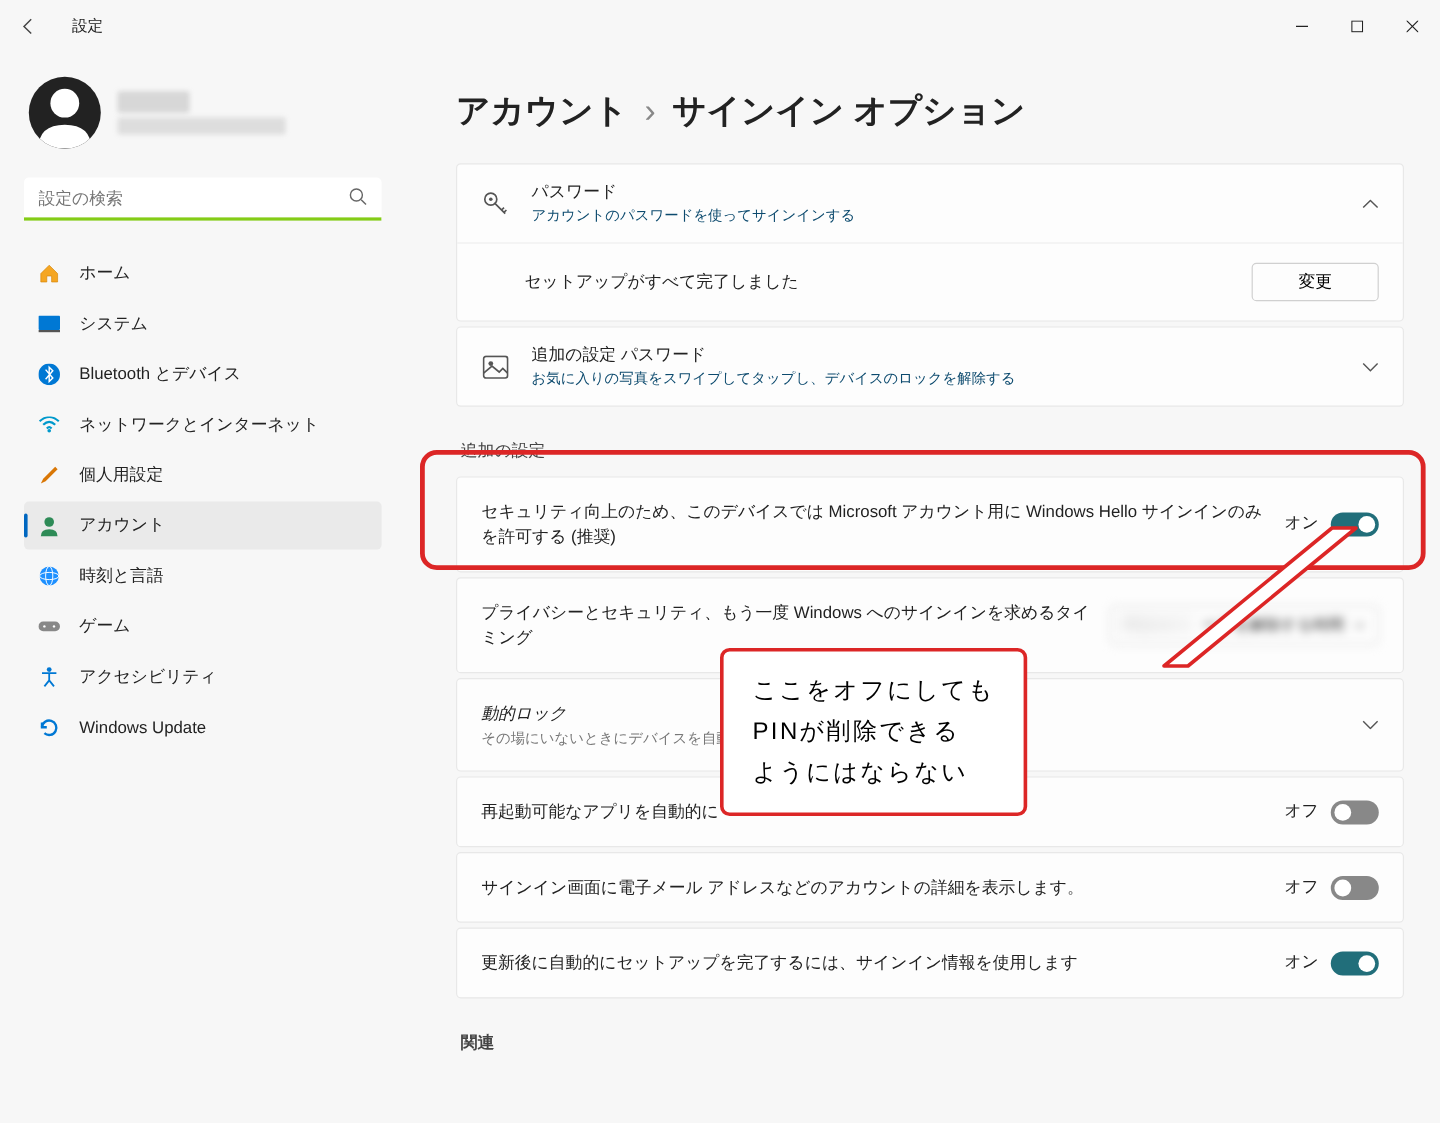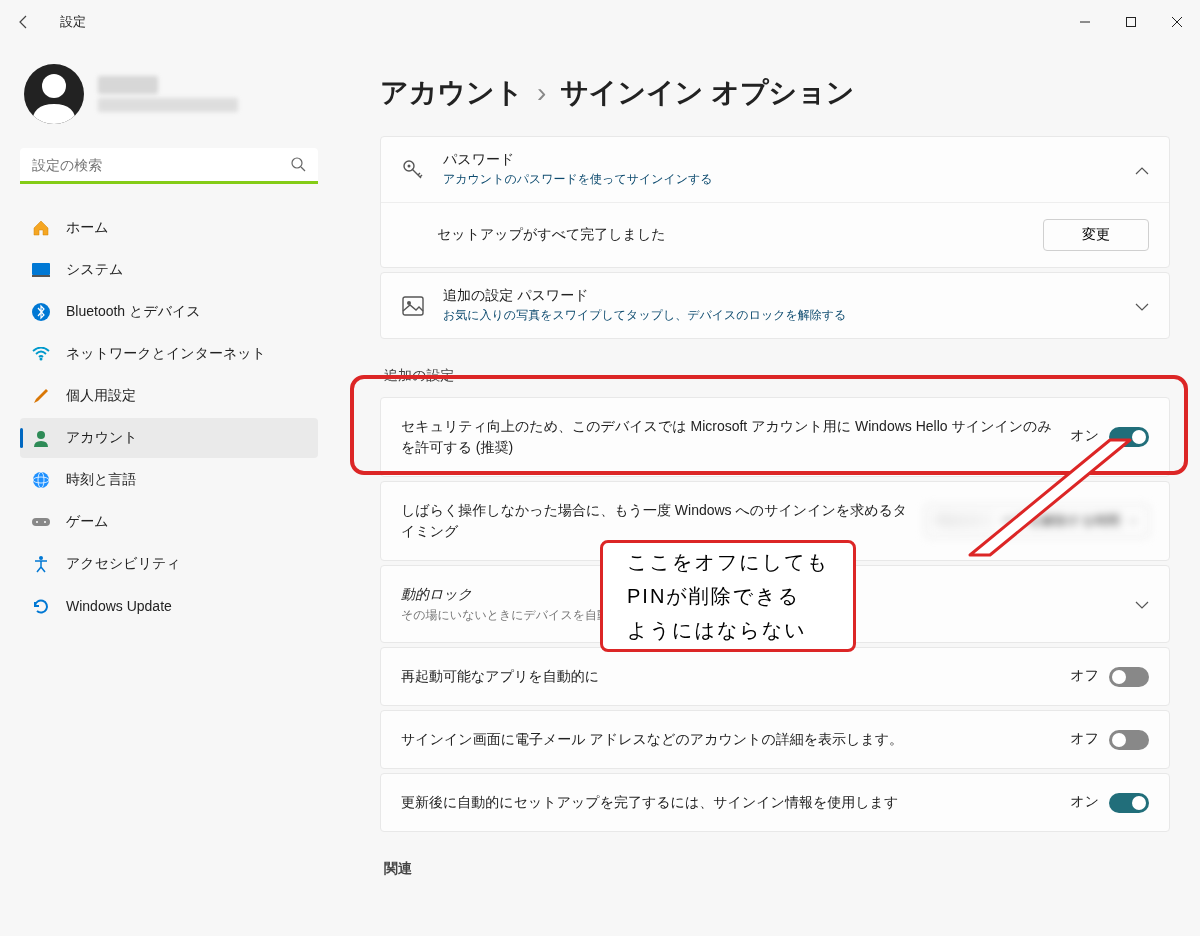--- a/index.html
+++ b/index.html
@@ -61,21 +61,21 @@
 .toggle { width: 40px; height: 20px; border-radius: 10px; position: relative; cursor: pointer; }
 .toggle.on { background: #216e7a; }
 .toggle.off { background: #888; }
 .toggle-knob { width: 14px; height: 14px; background: #fff; border-radius: 50%; position: absolute; top: 3px; }
 .toggle.on .toggle-knob { right: 3px; }
 .toggle.off .toggle-knob { left: 3px; }
 
 .dropdown { display: flex; align-items: center; gap: 8px; border: 1px solid #d0d0d0; background: #fdfdfd; padding: 6px 10px; border-radius: 4px; font-size: 13px; color: #222; cursor: pointer; }
 
 .highlight-box { border: 4px solid #dc2626; border-radius: 14px; position: absolute; pointer-events: none; }
-.callout { position: absolute; background: #fff; border: 3px solid #dc2626; border-radius: 8px; padding: 2px 24px; font-size: 20px; font-weight: 500; line-height: 1.7; font-family: "UD Digi Kyokasho", "Yu Gothic", monospace; letter-spacing: 2px; text-align: left; z-index: 10; }
+.callout { position: absolute; background: #fff; border: 3px solid #dc2626; border-radius: 8px; padding: 16px 24px; font-size: 20px; font-weight: 500; line-height: 1.7; font-family: "UD Digi Kyokasho", "Yu Gothic", monospace; letter-spacing: 2px; text-align: left; z-index: 10; }
 .callout-tail { position: absolute; z-index: 9; }
 
 .blurred-text { filter: blur(5px); font-size: 13px; color: #999; }
 .dropdown-blurred { filter: blur(4px); }
 
 </style>
 </head>
 <body>
 
 <div class="window">
@@ -281,21 +281,21 @@
         <div class="setting-text">セキュリティ向上のため、このデバイスでは Microsoft アカウント用に Windows Hello サインインのみを許可する (推奨)</div>
         <div class="toggle-wrap">
           <span class="toggle-label">オン</span>
           <div class="toggle on">
               <div class="toggle-knob"></div>
             </div>
         </div>
       </div>
 
       <div class="setting-row">
-        <div class="setting-text">しばらく操作しなかった場合に、もう一度 Windows へのサインインを求めるタイミング</div>
+        <div class="setting-text">プライバシーとセキュリティ、もう一度 Windows へのサインインを求めるタイミング</div>
         <div class="dropdown dropdown-blurred">
           <span class="blurred-text">PCのスリ</span>
           <span style="filter:none;">ープを解除する時間</span>
           <svg width="10" height="6" viewBox="0 0 10 6">
               <path d="M1 1 L5 5 L9 1" stroke="#555" fill="none"></path>
             </svg>
         </div>
       </div>
 
       <div class="setting-row">

